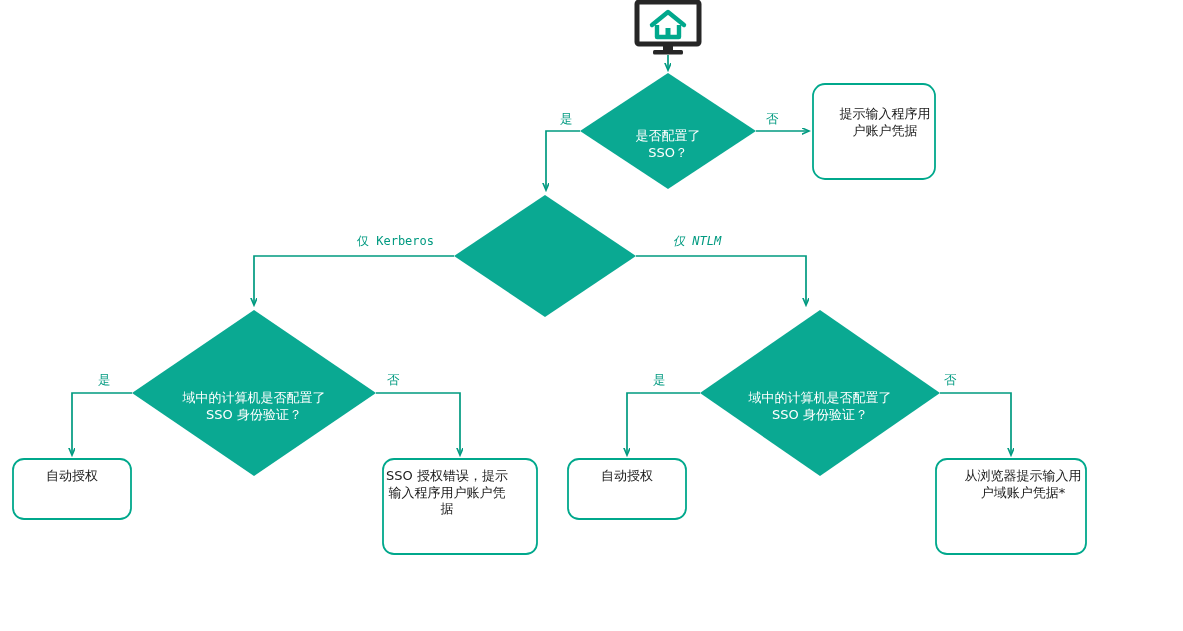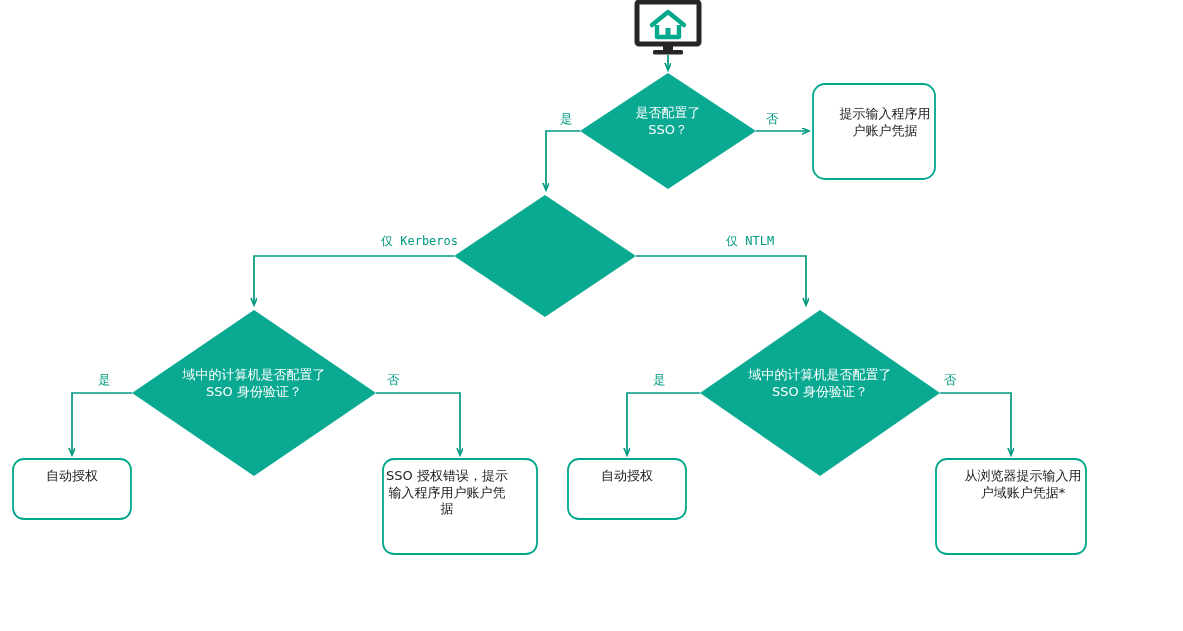--- a/index.html
+++ b/index.html
@@ -28,37 +28,37 @@
     position: absolute;
     text-align: center;
     line-height: 1.28;
     white-space: pre-line;
     pointer-events: none;
   }
   .diamond-text {
     color: #ffffff;
     font-size: 13px;
     font-family: "DejaVu Sans", sans-serif;
+    margin-top: 23px;
   }
   .box-text {
     color: #1a1a1a;
     font-size: 13px;
     font-family: "DejaVu Sans", sans-serif;
   }
   .edge-label {
     position: absolute;
     color: #019a80;
     font-size: 12.5px;
     font-family: "DejaVu Sans", sans-serif;
     white-space: nowrap;
   }
   .edge-label.mono {
     font-family: "DejaVu Sans Mono", monospace;
     font-size: 12px;
-    margin-left: 24px;
   }
 </style>
 </head>
 <body>
 
 <div id="canvas">
 
   <svg class="layer" viewBox="0 0 1183 631" xmlns="http://www.w3.org/2000/svg">
     <defs>
       <marker id="arrow" markerWidth="9" markerHeight="9" refX="7.4" refY="3.2" orient="auto" markerUnits="userSpaceOnUse">
@@ -136,21 +136,21 @@
 
   <div class="node-text box-text" style="left:938px; top:468px; width:170px;">从浏览器提示输入用
 户域账户凭据*</div>
 
   <div class="edge-label" style="left:560px; top:111px;">是</div>
 
   <div class="edge-label" style="left:766px; top:111px;">否</div>
 
   <div class="edge-label mono" style="left:357px; top:233px;">仅 Kerberos</div>
 
-  <div class="edge-label mono" style="left:702px; top:233px;">仅 NTLM</div>
+  <div class="edge-label mono" style="left:673px; top:233px;font-style:italic;">仅 NTLM</div>
 
   <div class="edge-label" style="left:98px; top:372px;">是</div>
 
   <div class="edge-label" style="left:387px; top:372px;">否</div>
 
   <div class="edge-label" style="left:653px; top:372px;">是</div>
 
   <div class="edge-label" style="left:944px; top:372px;">否</div>
 
 </div>

